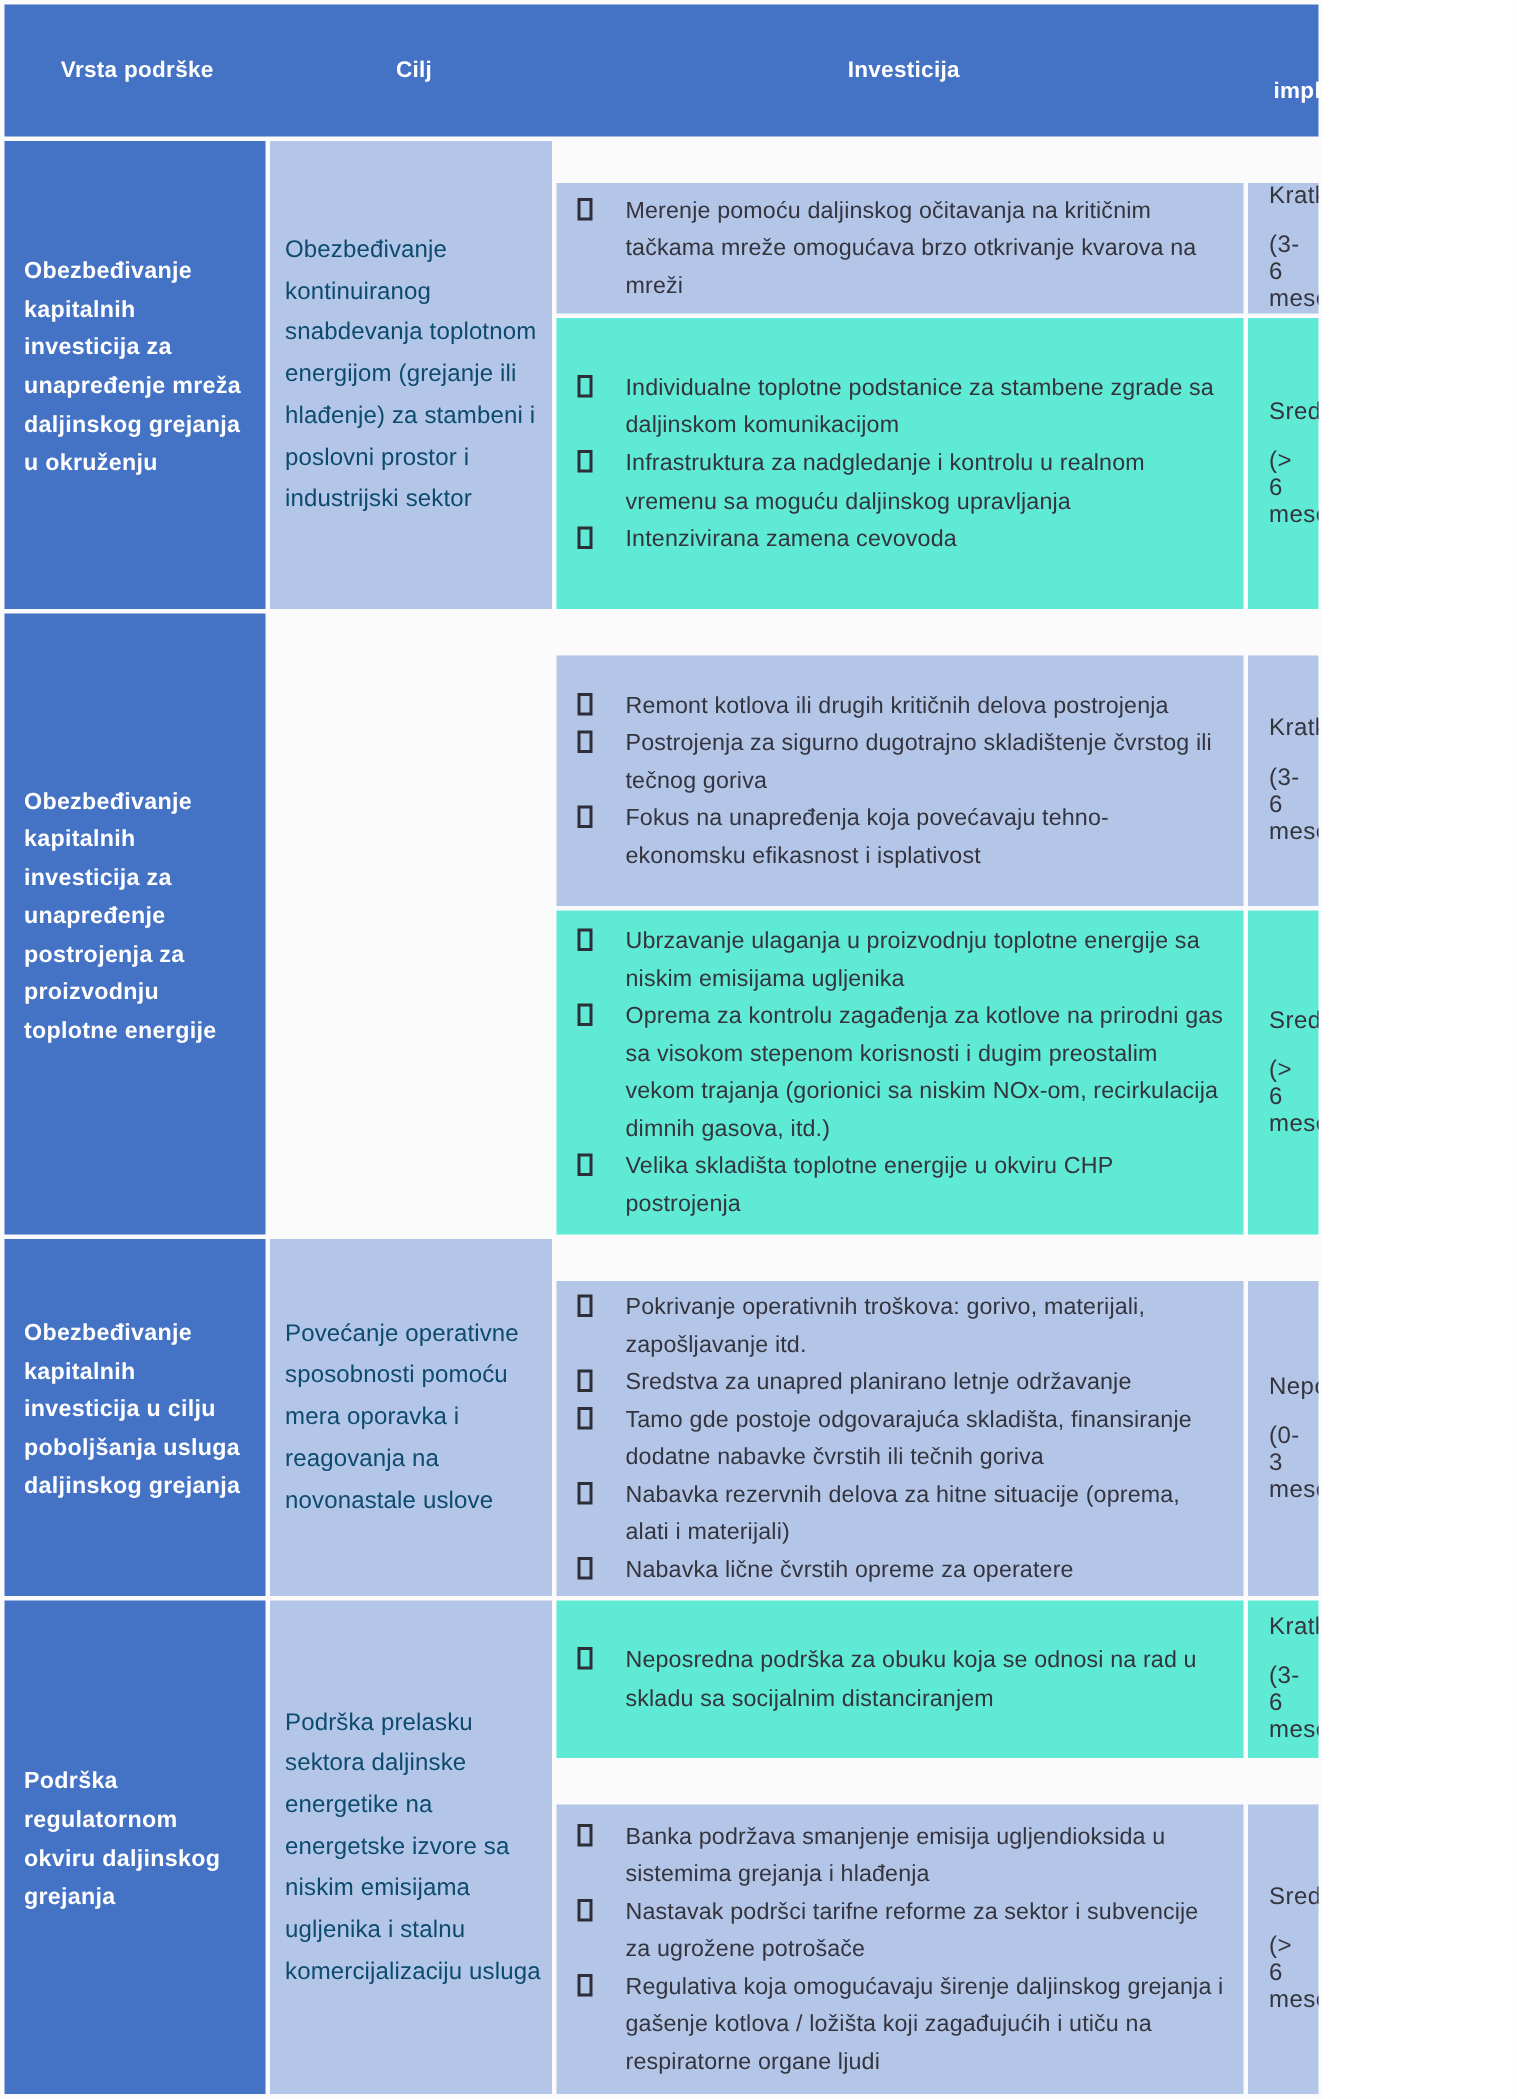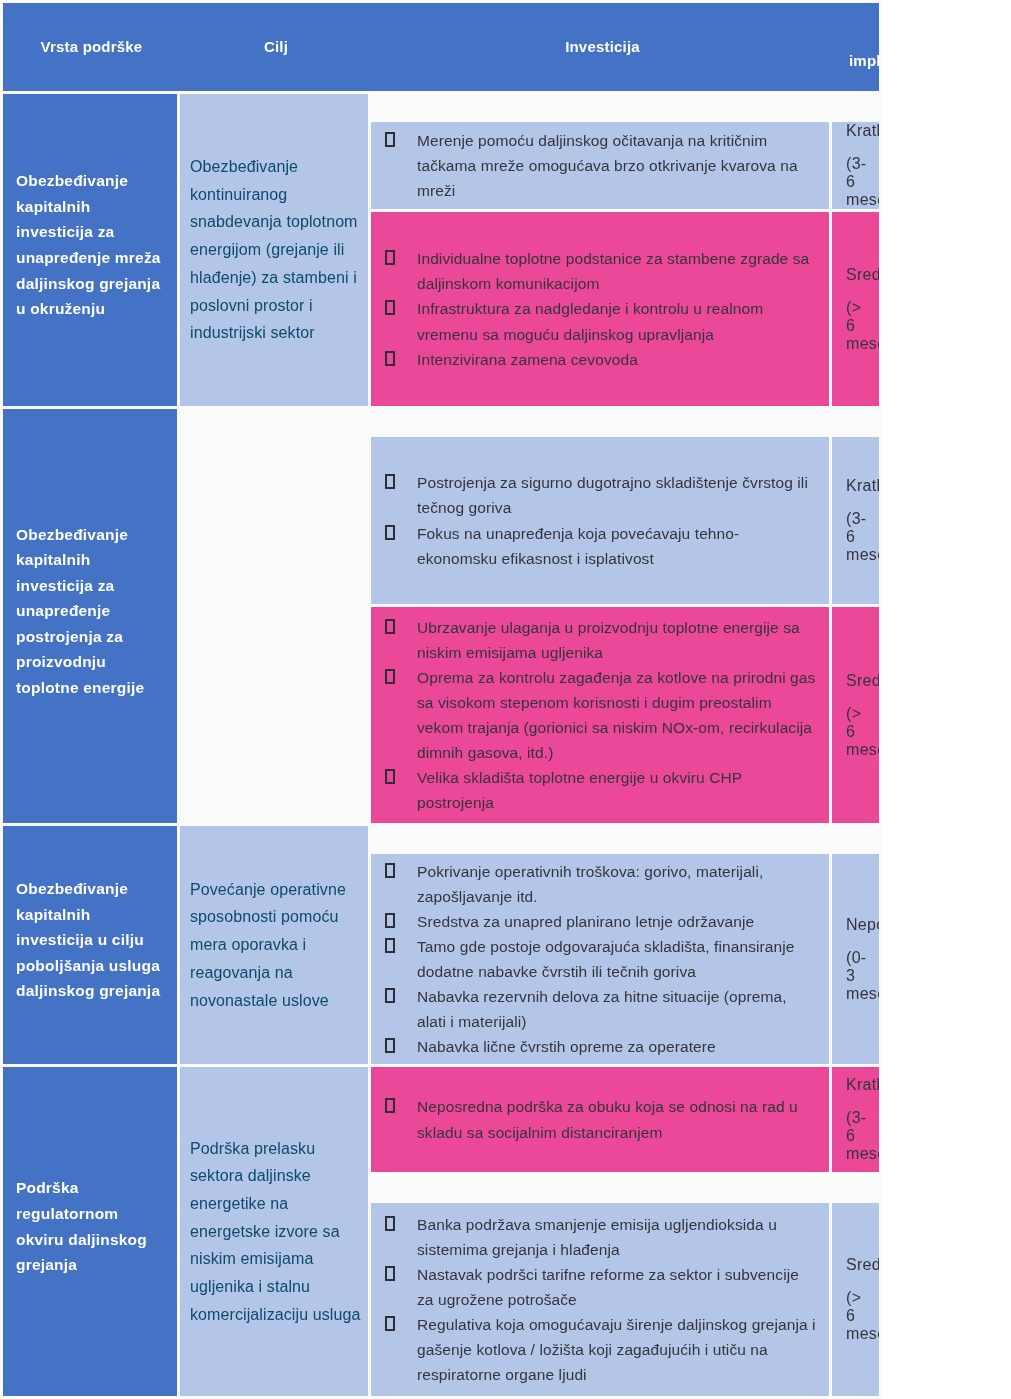--- a/index.html
+++ b/index.html
@@ -47,21 +47,21 @@
     width:10px; height:15px; box-sizing:border-box;
     border:2px solid #2E2E38; margin-top:4px; background:transparent;
   }
   .period {
     display:flex; flex-direction:column; justify-content:center;
     color:#34343E; font-size:16px; letter-spacing:0.3px;
     padding-left:14px; padding-right:6px;
   }
   .period .range { margin-top:15px; }
   .dark  { background:#B4C6E7;margin-top:28px; }
-  .light { background:#ec4899; }
+  .light { background:#5eead4; }
 </style>
 </head>
 <body>
 
 <div class="page">
 
   <div class="header">
     <div class="hcell">Vrsta podrške</div>
     <div class="hcell">Cilj</div>
     <div class="hcell">Investicija</div>
@@ -107,20 +107,24 @@
       <div class="range">(&gt; 6 meseci)</div>
     </div>
 
     <div class="cell type" style="grid-column:1;grid-row:3/span 2">
       <div>Obezbeđivanje kapitalnih investicija za unapređenje postrojenja za proizvodnju toplotne energije</div>
     </div>
 
     <div class="cell inv dark" style="grid-column:3;grid-row:3">
       <div class="item">
         <span class="bullet"></span>
+        <span>Remont kotlova ili drugih kritičnih delova postrojenja</span>
+      </div>
+      <div class="item">
+        <span class="bullet"></span>
         <span>Postrojenja za sigurno dugotrajno skladištenje čvrstog ili tečnog goriva</span>
       </div>
       <div class="item">
         <span class="bullet"></span>
         <span>Fokus na unapređenja koja povećavaju tehno-ekonomsku efikasnost i isplativost</span>
       </div>
     </div>
     <div class="cell period dark" style="grid-column:4;grid-row:3">
       <div class="term">Kratkoročni</div>
       <div class="range">(3-6 meseci)</div>

